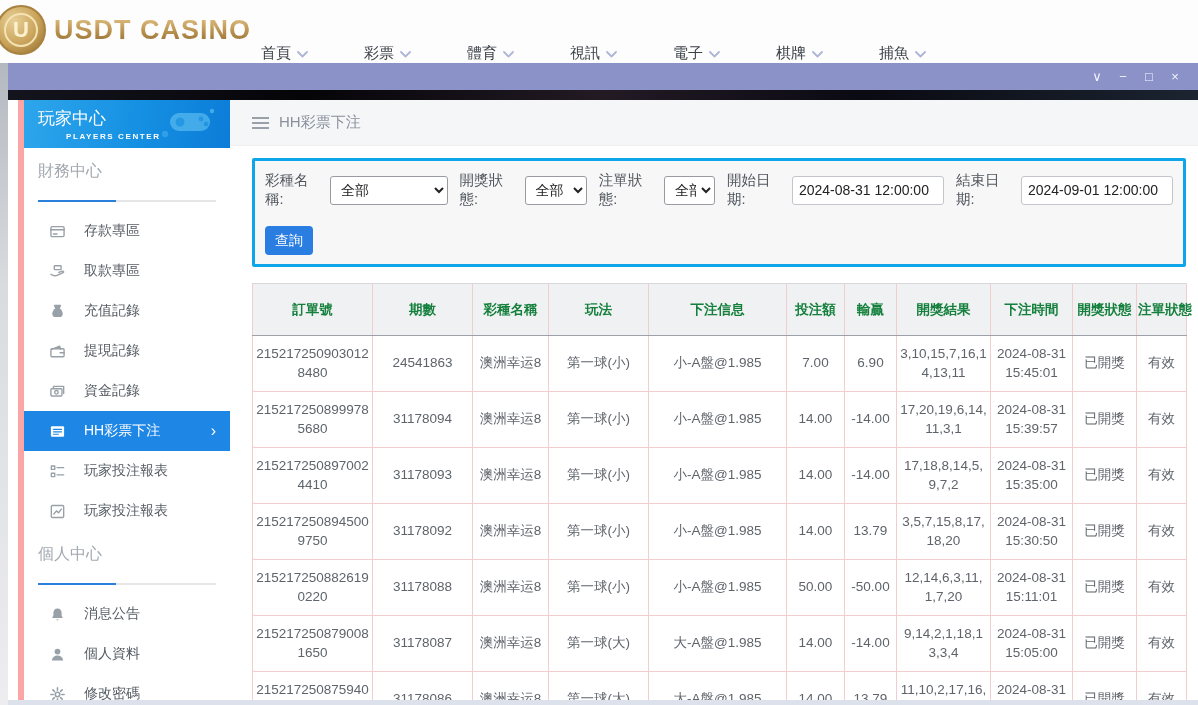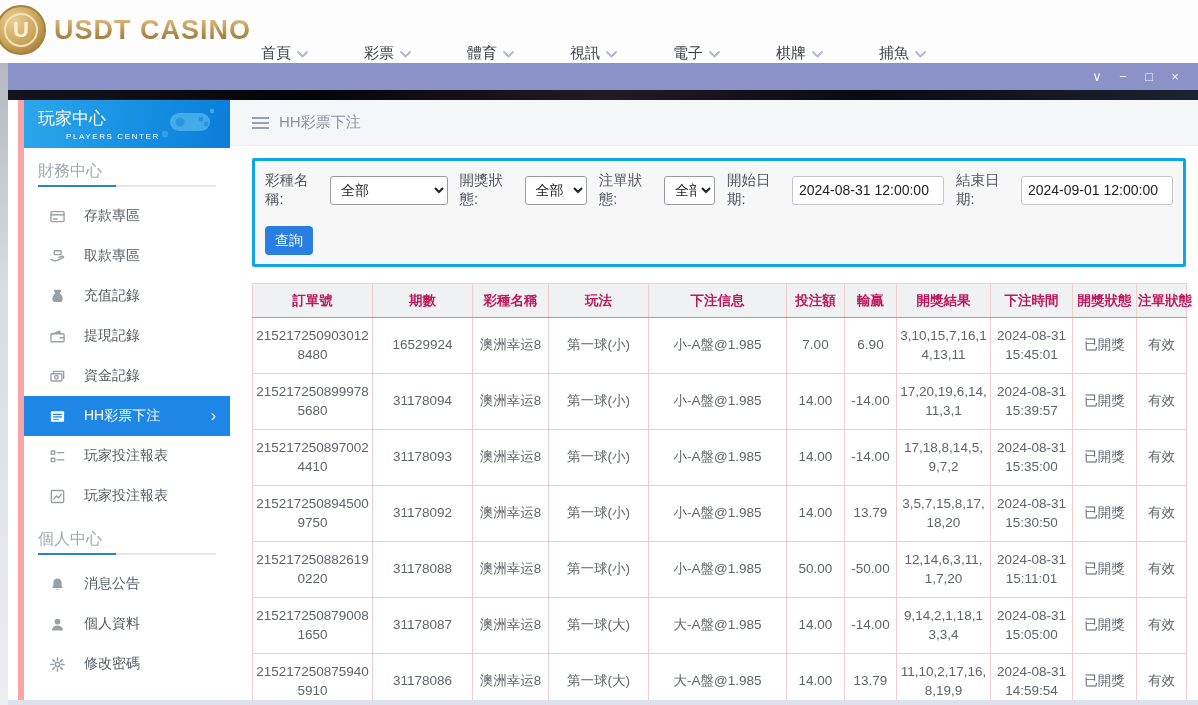--- a/index.html
+++ b/index.html
@@ -34,23 +34,23 @@
   .dark-strip { position:absolute; top:0; left:0; right:0; height:10px;
           background:linear-gradient(90deg,#14141e 0%,#050508 25%,#231a24 50%,#0a0a12 72%,#1b2430 100%); }
   .bottom-strip { position:absolute; left:0; right:0; bottom:0; height:5px; background:#dde1ec; z-index:5; }
 
   
   .sidebar { position:absolute; left:10px; top:10px; width:212px; bottom:0; background:#fff;
           border-left:6px solid #fca5a5; overflow:hidden; }
   .sb-header { height:48px; position:relative; color:#fff; padding:7px 0 0 14px;
           background:linear-gradient(100deg,#2ea6ec 0%,#1590e2 55%,#0c7cd8 100%); }
   .sb-title { font-size:17px; }
-  .sb-sub { font-size:8px; letter-spacing:1.6px; margin-top:2px; font-weight:normal;padding-left:28px; }
+  .sb-sub { font-size:8px; letter-spacing:1.6px; margin-top:2px; font-weight:bold;padding-left:28px; }
   .sb-gamepad { position:absolute; right:10px; top:7px; opacity:.65; }
-  .sb-section-title { margin:13px 14px 0 14px; font-size:16px; color:#a2a8b0; padding-bottom:3px;font-family:Liberation Serif, serif; }
+  .sb-section-title { margin:13px 14px 0 14px; font-size:16px; color:#a2a8b0; padding-bottom:18px;font-family:Liberation Serif, serif; }
   .sb-underline { margin:0 14px; height:2px; background:#e4e6e8; position:relative; }
   .sb-underline span { position:absolute; left:0; top:0; height:2px; width:78px; background:#2a80da; }
   .sb-items { margin-top:9px; }
   .sb-item { height:40px; display:flex; align-items:center; padding-left:25px; color:#565c64;
           font-size:14px; cursor:pointer; }
   .sb-item .sb-ic { width:18px; height:18px; display:flex; align-items:center; color:#98a0a8; }
   .sb-item .sb-label { margin-left:17px; }
   .sb-item.active { background:#1e87e6; color:#fff; }
   .sb-item.active .sb-ic { color:#fff; }
   .sb-item .sb-arrow { margin-left:auto; margin-right:14px; font-size:16px; color:#fff; }
@@ -76,22 +76,22 @@
   .date-input { width:152px; height:29px; border:1px solid #c2c6cc; border-radius:3px;
           background:#fff; font-size:14px; color:#222; font-family:inherit; padding:0 6px; }
   .search-btn { margin-top:17px; min-width:44px; height:29px; padding:0 10px; border:none;
           border-radius:4px; background:#2a7de1; color:#fff; font-size:14px;
           font-family:inherit; cursor:pointer; }
 
   
   table.bets { margin:16px 12px 0 22px; width:934px; border-collapse:collapse; table-layout:fixed;
           font-size:13.5px; color:#5f646b; }
   table.bets th { background:#f0f1f2; border:1px solid #f2cdcd; border-top:1px solid #d7d7d9;
-          border-bottom:1px solid #9ea2a8; height:34px; font-size:13.5px; font-weight:bold;
-          color:#be185d; white-space:nowrap; padding:0 1px; }
+          border-bottom:1px solid #9ea2a8; height:52px; font-size:13.5px; font-weight:bold;
+          color:#15803d; white-space:nowrap; padding:0 1px; }
   table.bets td { border:1px solid #f2cdcd; height:56px; text-align:center; vertical-align:middle;
           padding:2px 3px; line-height:1.4; background:#fff; }
   td.c-order, td.c-result { word-break:break-all; }
   tr.partial td { height:10px; }
 </style>
 </head>
 <body>
 
 <div class="topbar">
   <div class="logo">
@@ -348,21 +348,21 @@
               <th>輸贏</th>
               <th>開獎結果</th>
               <th>下注時間</th>
               <th>開獎狀態</th>
               <th>注單狀態</th>
             </tr>
           </thead>
         <tbody id="bets-body">
             <tr>
               <td class="c-order">2152172509030128480</td>
-              <td>16529924</td>
+              <td>24541863</td>
               <td>澳洲幸运8</td>
               <td>第一球(小)</td>
               <td>小-A盤@1.985</td>
               <td>7.00</td>
               <td>6.90</td>
               <td class="c-result">3,10,15,7,16,14,13,11</td>
               <td>2024-08-31 15:45:01</td>
               <td>已開獎</td>
               <td>有效</td>
             </tr>

